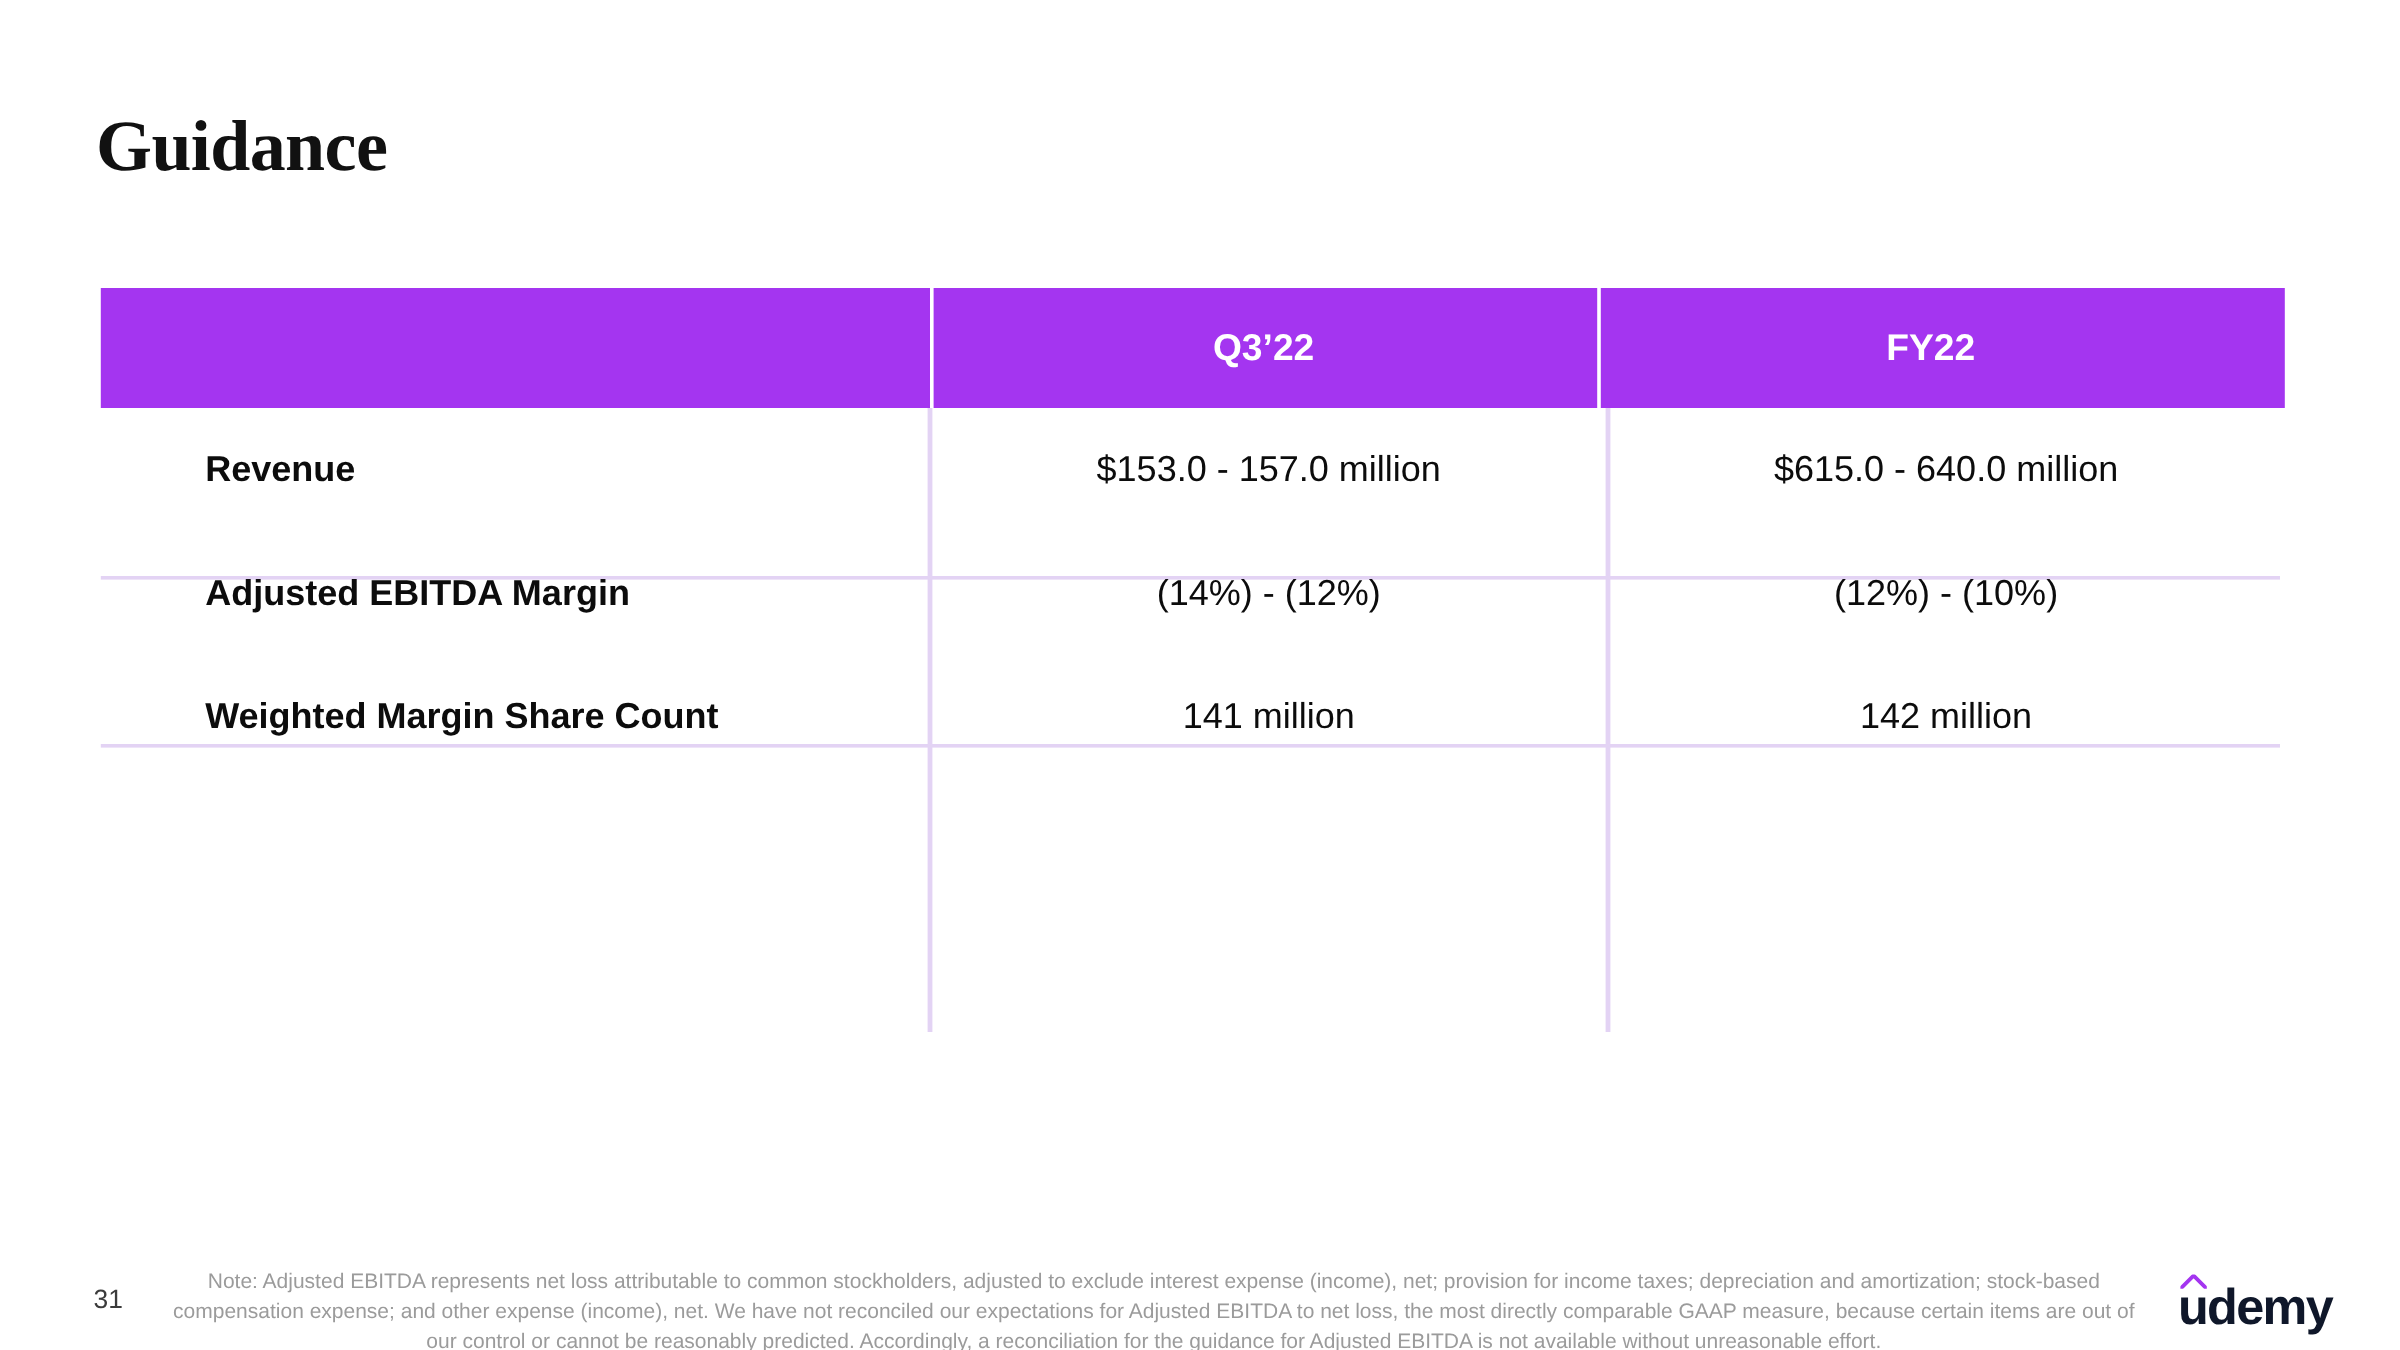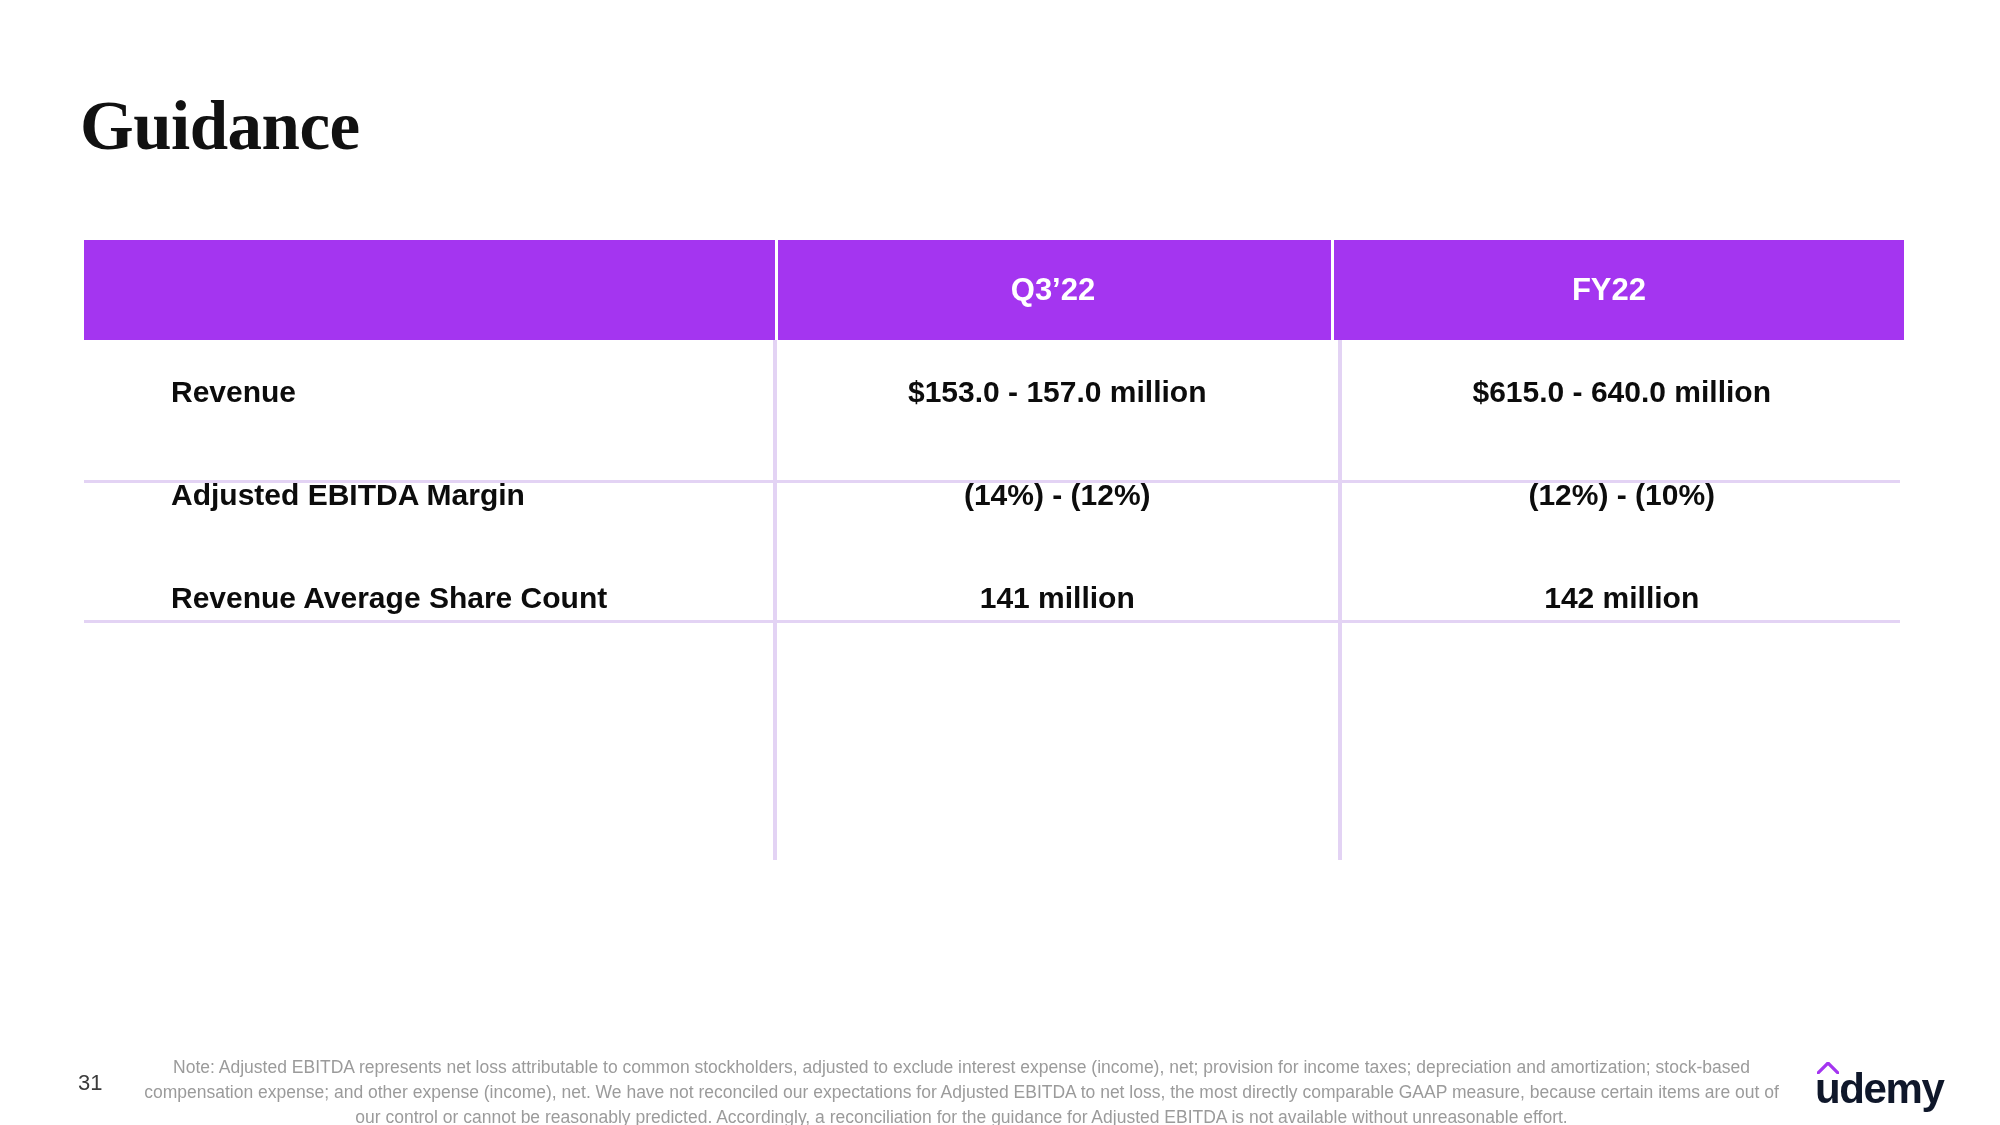--- a/index.html
+++ b/index.html
@@ -16,21 +16,21 @@
     -webkit-font-smoothing: antialiased;
   }
 
   
   .slide-title {
     position: absolute;
     left: 80px;
     top: 92px;
     font-family: "Liberation Serif", serif;
     font-weight: bold;
-    font-size: 69px;
+    font-size: 60px;
     line-height: 1;
     color: #111111;
     letter-spacing: -0.5px;
   }
 
   
   .guidance-table {
     position: absolute;
     left: 84px;
     top: 240px;
@@ -79,21 +79,21 @@
   }
   .td-label {
     width: 691px;
     padding-left: 87px;
     font-weight: bold;
     font-size: 30px;
   }
   .td-value {
     width: 564.5px;
     justify-content: center;
-    font-weight: bold;
+    font-weight: normal;
   }
 
   
   .row-rule {
     position: absolute;
     left: 0;
     width: 1816px;
     height: 3px;
     background: #E3D3F4;
   }
@@ -187,21 +187,21 @@
       <div class="td td-value">$615.0 - 640.0 million</div>
     </div>
 
     <div class="trow">
       <div class="td td-label">Adjusted EBITDA Margin</div>
       <div class="td td-value">(14%) - (12%)</div>
       <div class="td td-value">(12%) - (10%)</div>
     </div>
 
     <div class="trow">
-      <div class="td td-label">Revenue Average Share Count</div>
+      <div class="td td-label">Weighted Margin Share Count</div>
       <div class="td td-value">141 million</div>
       <div class="td td-value">142 million</div>
     </div>
 
   </div>
 </div>
 
 <div class="page-number">31</div>
 
 <div class="footnote">

